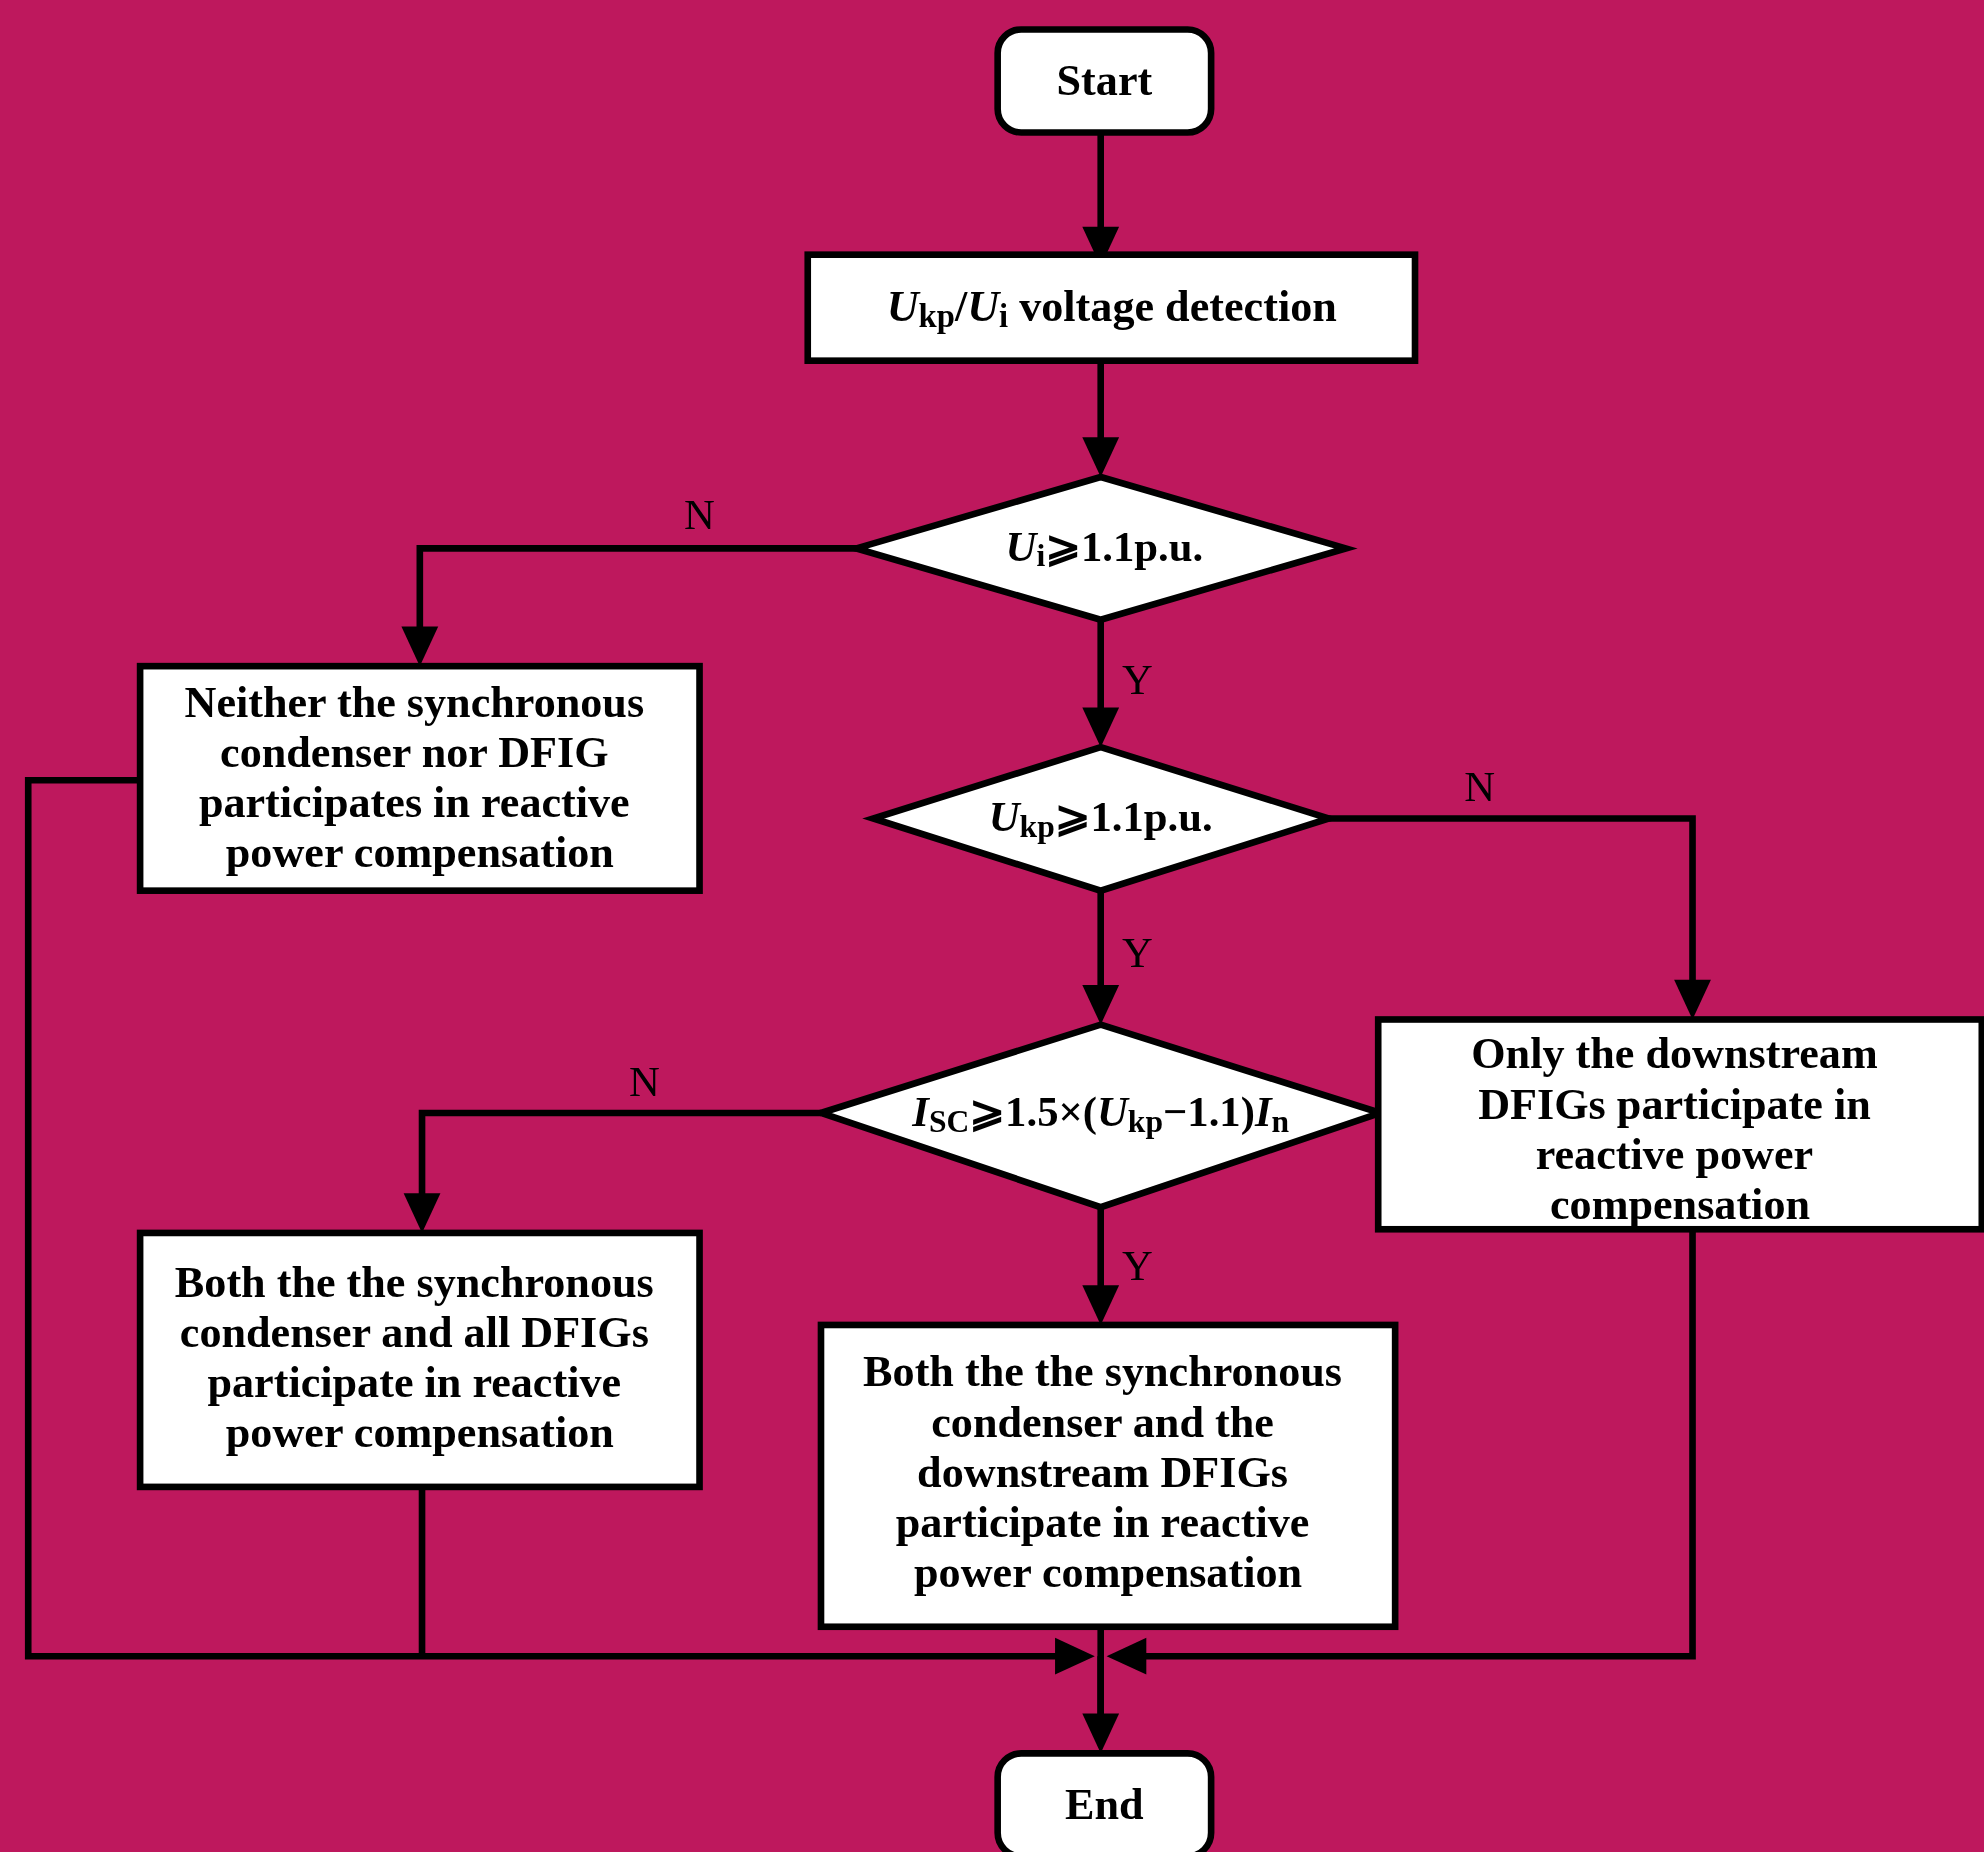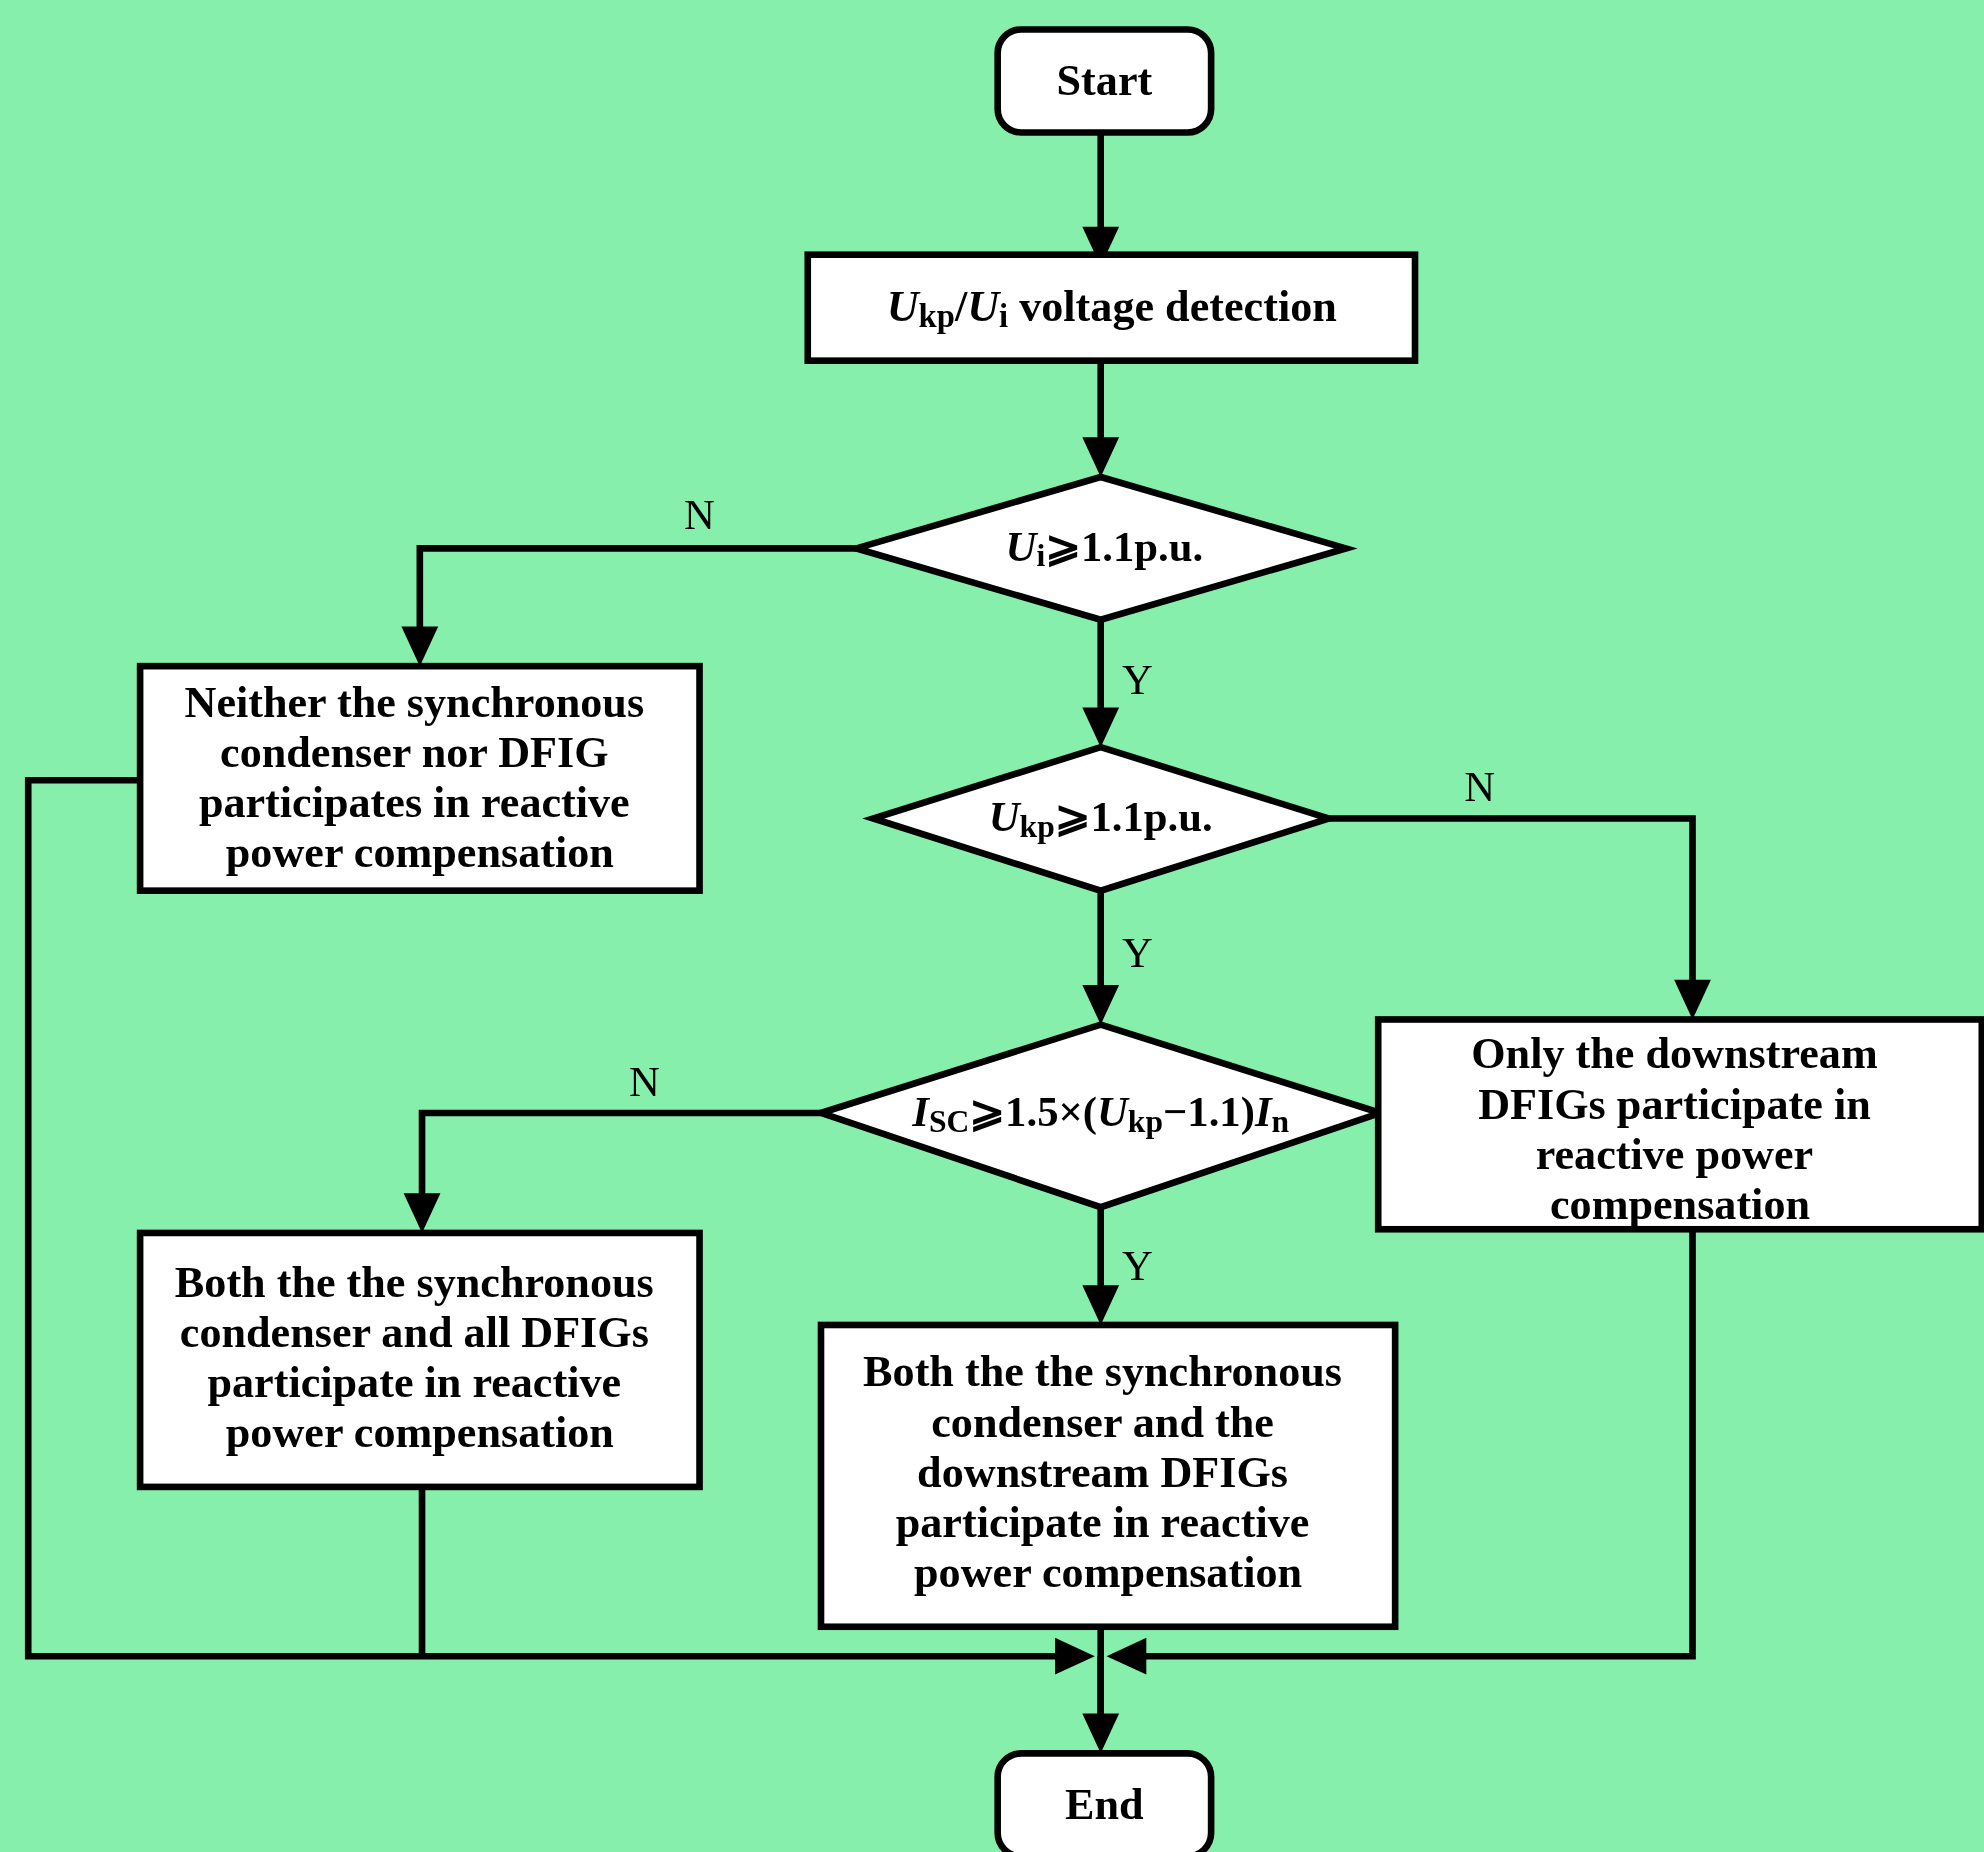--- a/index.html
+++ b/index.html
@@ -4,21 +4,21 @@
 <style>
   html, body {
     margin: 0;
     padding: 0;
     background: #ffffff;
   }
   #flowchart-root {
     position: relative;
     width: 1985px;
     height: 1852px;
-    background: #86efac;
+    background: #be185d;
     font-family: "Liberation Serif", "DejaVu Serif", serif;
     text-align: center;
   }
   svg.diagram {
     position: absolute;
     top: 0;
     left: 0;
     width: 1985px;
     height: 1852px;
   }

